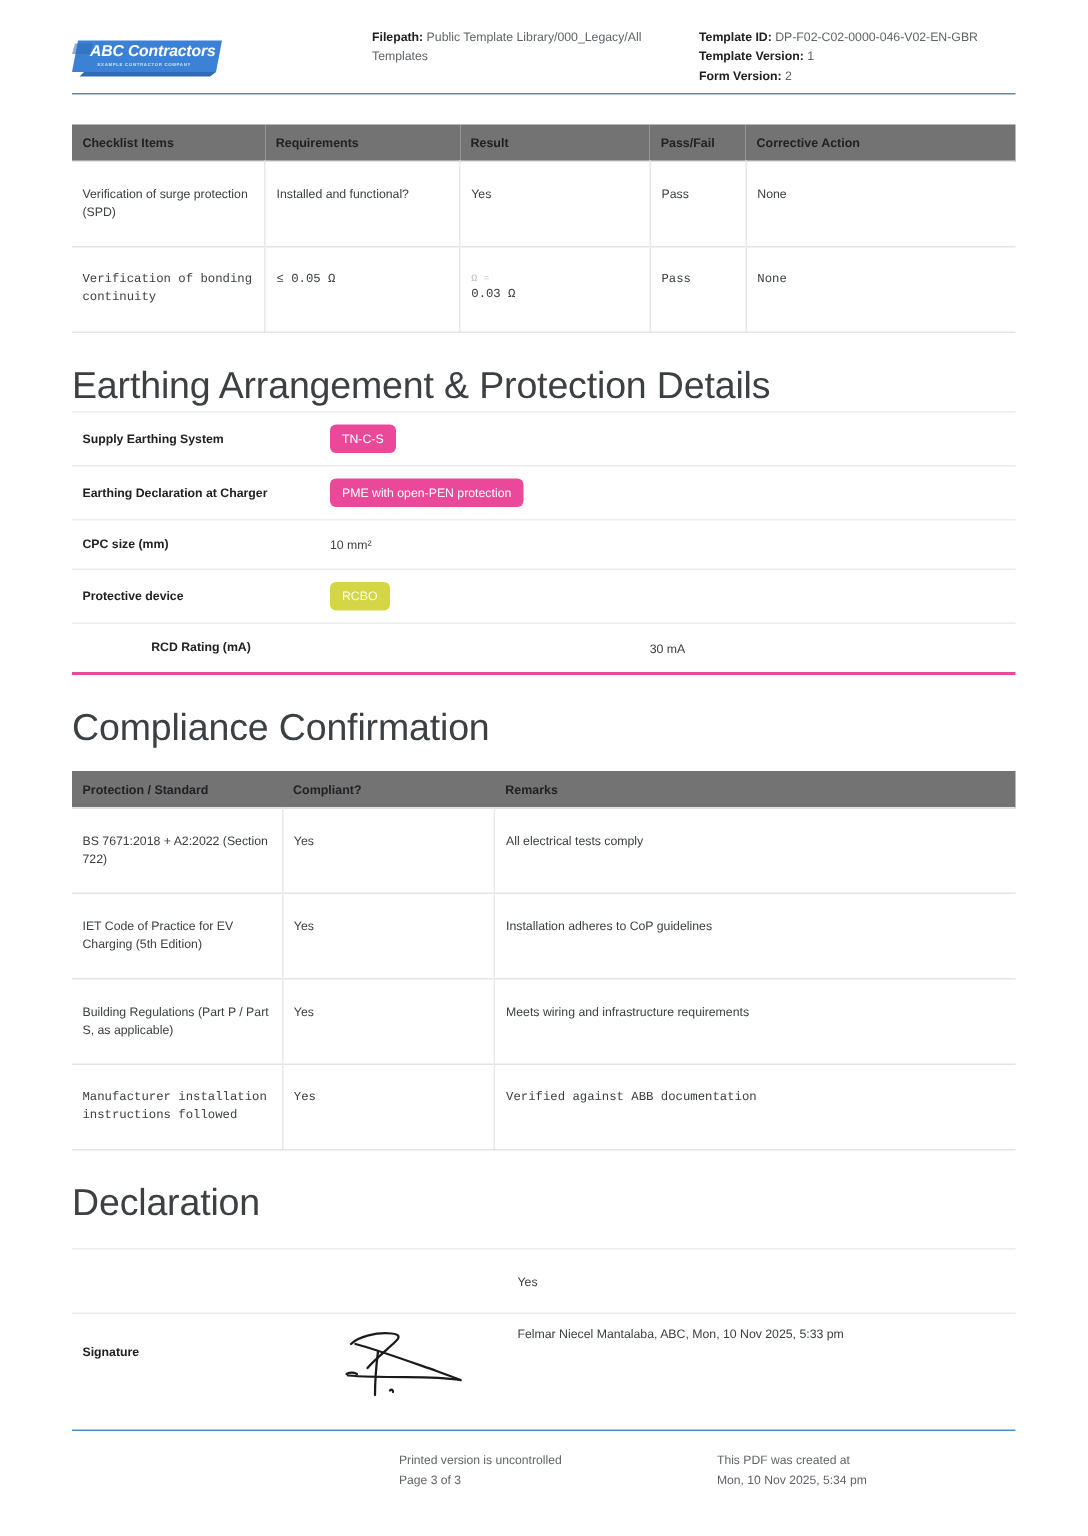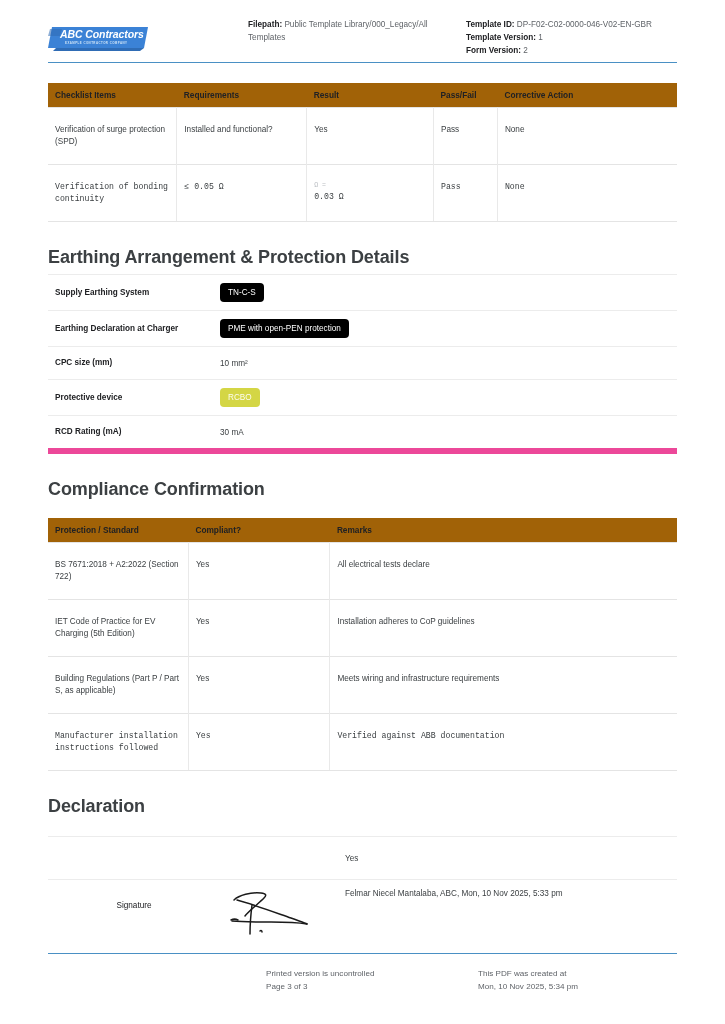--- a/index.html
+++ b/index.html
@@ -88,21 +88,21 @@
 
   
   table.grid {
     width: 100%;
     border-collapse: collapse;
     table-layout: fixed;
     font-size: 8.2px;
   }
 
   table.grid thead th {
-    background: #a16207;
+    background: #737373;
     color: #202124;
     font-weight: bold;
     text-align: left;
     padding: 7px 7px;
     font-size: 8.3px;
     border: none;
     vertical-align: middle;
   }
 
   table.grid tbody td {
@@ -124,38 +124,38 @@
     font-size: 6.6px;
     color: #b9bdc2;
     line-height: 9px;
     margin-bottom: 1px;
   }
   .spacer-16 { height: 16px; }
   .spacer-20 { height: 20px; }
 
   
   h2.section {
-    font-size: 18px;
-    font-weight: bold;
+    font-size: 25px;
+    font-weight: normal;
     color: #3c4043;
     letter-spacing: -0.1px;
     margin: 22px 0 0 0;
     line-height: 26px;
   }
 
   
   .kv {
     width: 100%;
     border-collapse: collapse;
     table-layout: fixed;
     margin-top: 4px;
   }
 
   .kv tr { border-top: 1px solid #ececec; }
-  .kv tr:last-child { border-bottom: 6px solid #ec4899; }
+  .kv tr:last-child { border-bottom: 2px solid #ec4899; text-align: center; }
 
   .kv td.k {
     width: 172px;
     padding: 10px 7px 10px 7px;
     font-size: 8.2px;
     font-weight: bold;
     color: #202124;
     line-height: 12px;
     vertical-align: middle;
   }
@@ -170,21 +170,21 @@
   .badge {
     display: inline-block;
     padding: 4px 8px;
     border-radius: 4px;
     font-size: 8.2px;
     line-height: 11px;
     color: #ffffff;
     white-space: nowrap;
   }
 
-  .badge.green  { background: #000000; text-align: right; }
+  .badge.green  { background: #ec4899; text-align: right; }
   .badge.yellow { background: #d4d645; color: #fdfdf0; }
 
   
   .decl-text {
     font-size: 8.4px;
     line-height: 14px;
     color: #3c4043;
     margin-top: 12px;
     max-width: 615px;
   }
@@ -195,24 +195,23 @@
     table-layout: fixed;
     margin-top: 17px;
   }
 
   .decl-table tr { border-top: 1px solid #ececec; }
 
   .decl-table td.lbl {
     width: 172px;
     padding: 21px 7px;
     font-size: 8.2px;
-    font-weight: normal;
+    font-weight: bold;
     color: #202124;
     vertical-align: top;
-    text-align: center;
   }
 
   .decl-table td.mid {
     width: 118px;
     padding: 9px 7px;
     vertical-align: top;
   }
 
   .decl-table td.val {
     padding: 9px 7px;
@@ -388,21 +387,21 @@
         <tr>
           <th>Protection / Standard</th>
           <th>Compliant?</th>
           <th>Remarks</th>
         </tr>
       </thead>
       <tbody>
         <tr>
           <td>BS 7671:2018 + A2:2022 (Section 722)</td>
           <td class="green">Yes</td>
-          <td>All electrical tests declare</td>
+          <td>All electrical tests comply</td>
         </tr>
         <tr>
           <td>IET Code of Practice for EV Charging (5th Edition)</td>
           <td class="green">Yes</td>
           <td>Installation adheres to CoP guidelines</td>
         </tr>
         <tr>
           <td>Building Regulations (Part P / Part S, as applicable)</td>
           <td class="green">Yes</td>
           <td>Meets wiring and infrastructure requirements</td>

